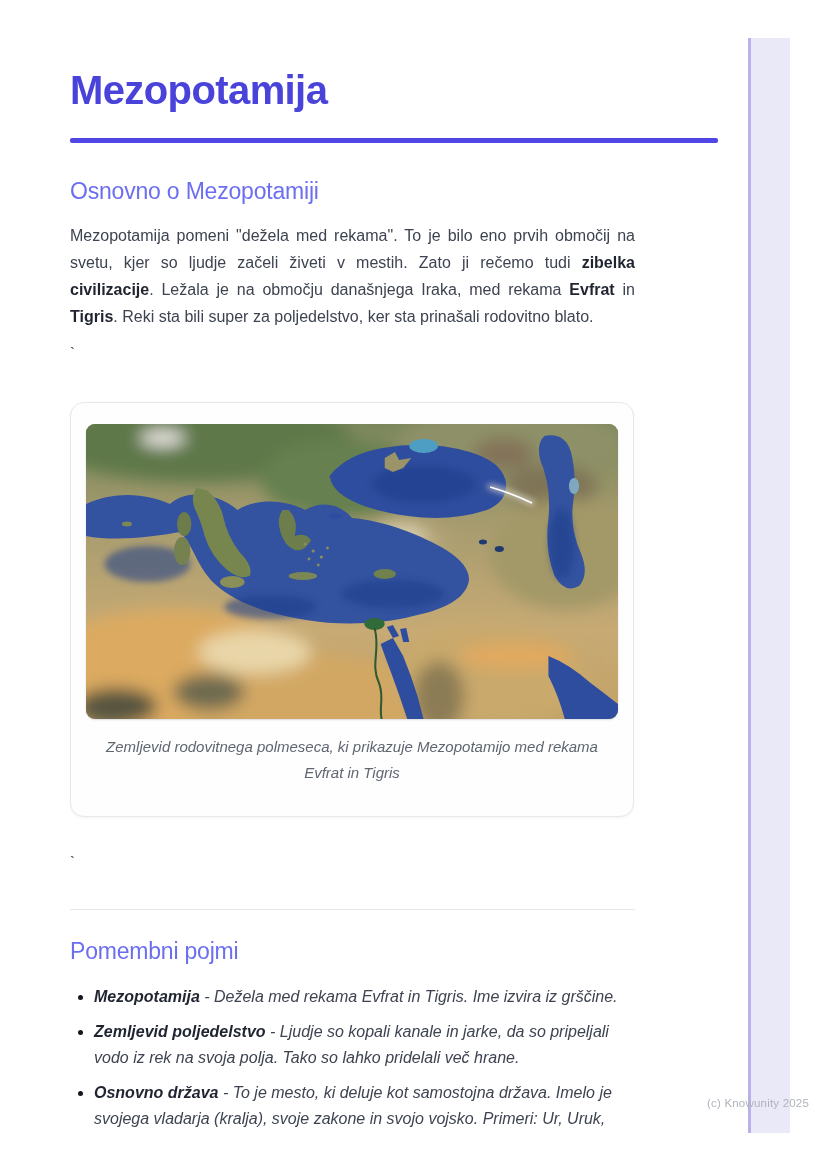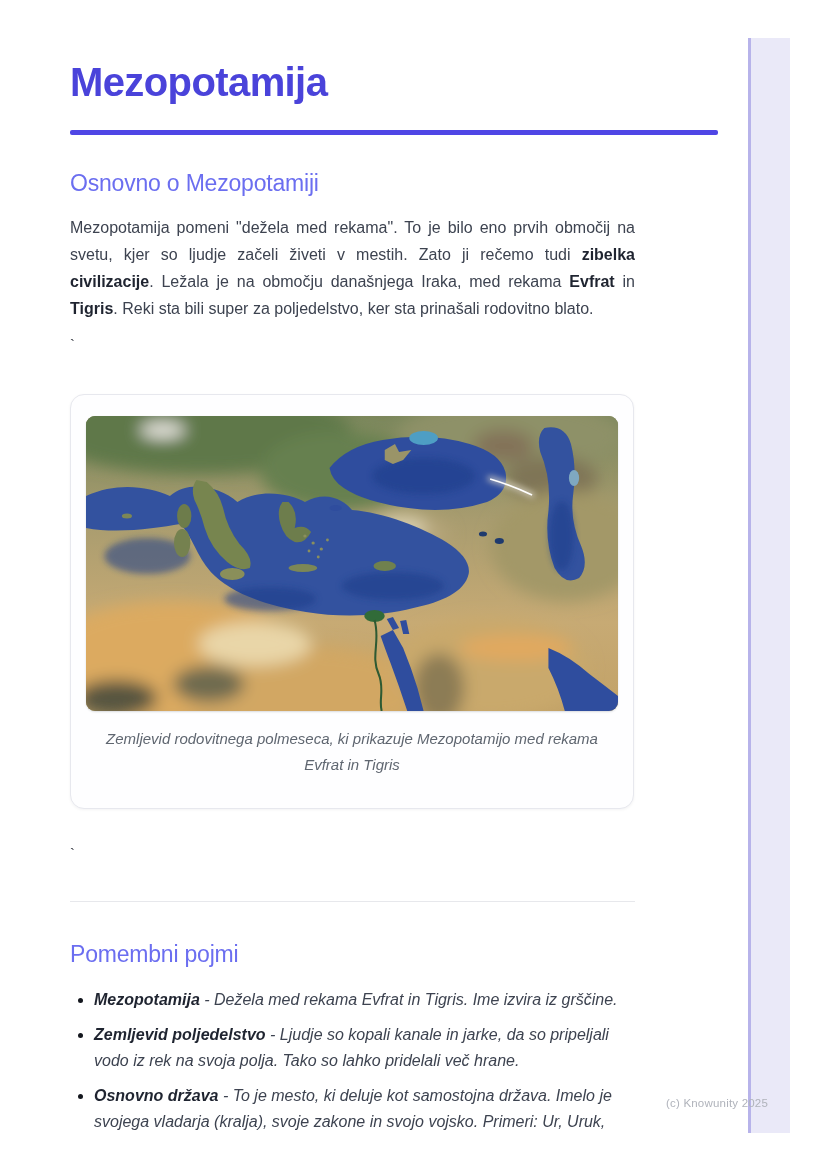--- a/index.html
+++ b/index.html
@@ -15,21 +15,21 @@
     --scrollbar-edge:#b7b3ea;
     --footer-text:#b0b3bb;
   }
   html,body{margin:0;padding:0;}
   body{
     width:828px;height:1171px;position:relative;overflow:hidden;
     background:#ffffff;
     font-family:"Liberation Sans", sans-serif;
     -webkit-font-smoothing:antialiased;
   }
-  .doc{position:absolute;left:70px;top:58px;width:648px;}
+  .doc{position:absolute;left:70px;top:66px;width:648px;}
   h1{
     margin:0;font-size:40px;line-height:48px;font-weight:800;
     letter-spacing:-0.6px;color:var(--accent-title);
   }
   .rule{height:5px;width:648px;margin-top:24px;background:var(--accent-rule);border-radius:2px;}
   h2{
     margin:34px 0 0;font-size:23px;line-height:28px;font-weight:400;
     color:var(--accent-heading);letter-spacing:-0.2px;
   }
   .body-par{
@@ -48,34 +48,34 @@
   .map{
     height:295px;border-radius:9px;overflow:hidden;background:#9a9a74;
     box-shadow:0 1px 2px rgba(16,24,40,.15);
   }
   .map svg{display:block;width:100%;height:100%;}
   .caption{
     margin:15px auto 0;max-width:515px;text-align:center;
     font-style:italic;font-size:15px;line-height:26px;color:var(--caption-text);
   }
   .divider{margin:38px 0 0;width:565px;border:none;border-top:1px solid var(--divider);}
-  .h2b{margin-top:38px;}
+  .h2b{margin-top:27px;}
   .terms{
     margin:19px 0 0;padding-left:24px;width:545px;
     font-size:16px;line-height:26px;color:var(--body-text);font-style:italic;
   }
   .terms li{margin-bottom:9px;}
   .terms li::marker{color:#14171e;}
   .scroll-track{
     position:absolute;left:748px;top:38px;width:42px;height:1095px;
     box-sizing:border-box;background:var(--scrollbar-fill);
     border-left:3px solid var(--scrollbar-edge);
   }
   .credit{
-    position:absolute;left:666px;top:1097px;z-index:5;
+    position:absolute;left:707px;top:1097px;z-index:5;
     font-size:11.5px;color:var(--footer-text);letter-spacing:0.2px;
   }
 </style>
 </head>
 <body>
 
 <div class="scroll-track"></div>
 <div class="credit">(c) Knowunity 2025</div>
 
 <main class="doc">

